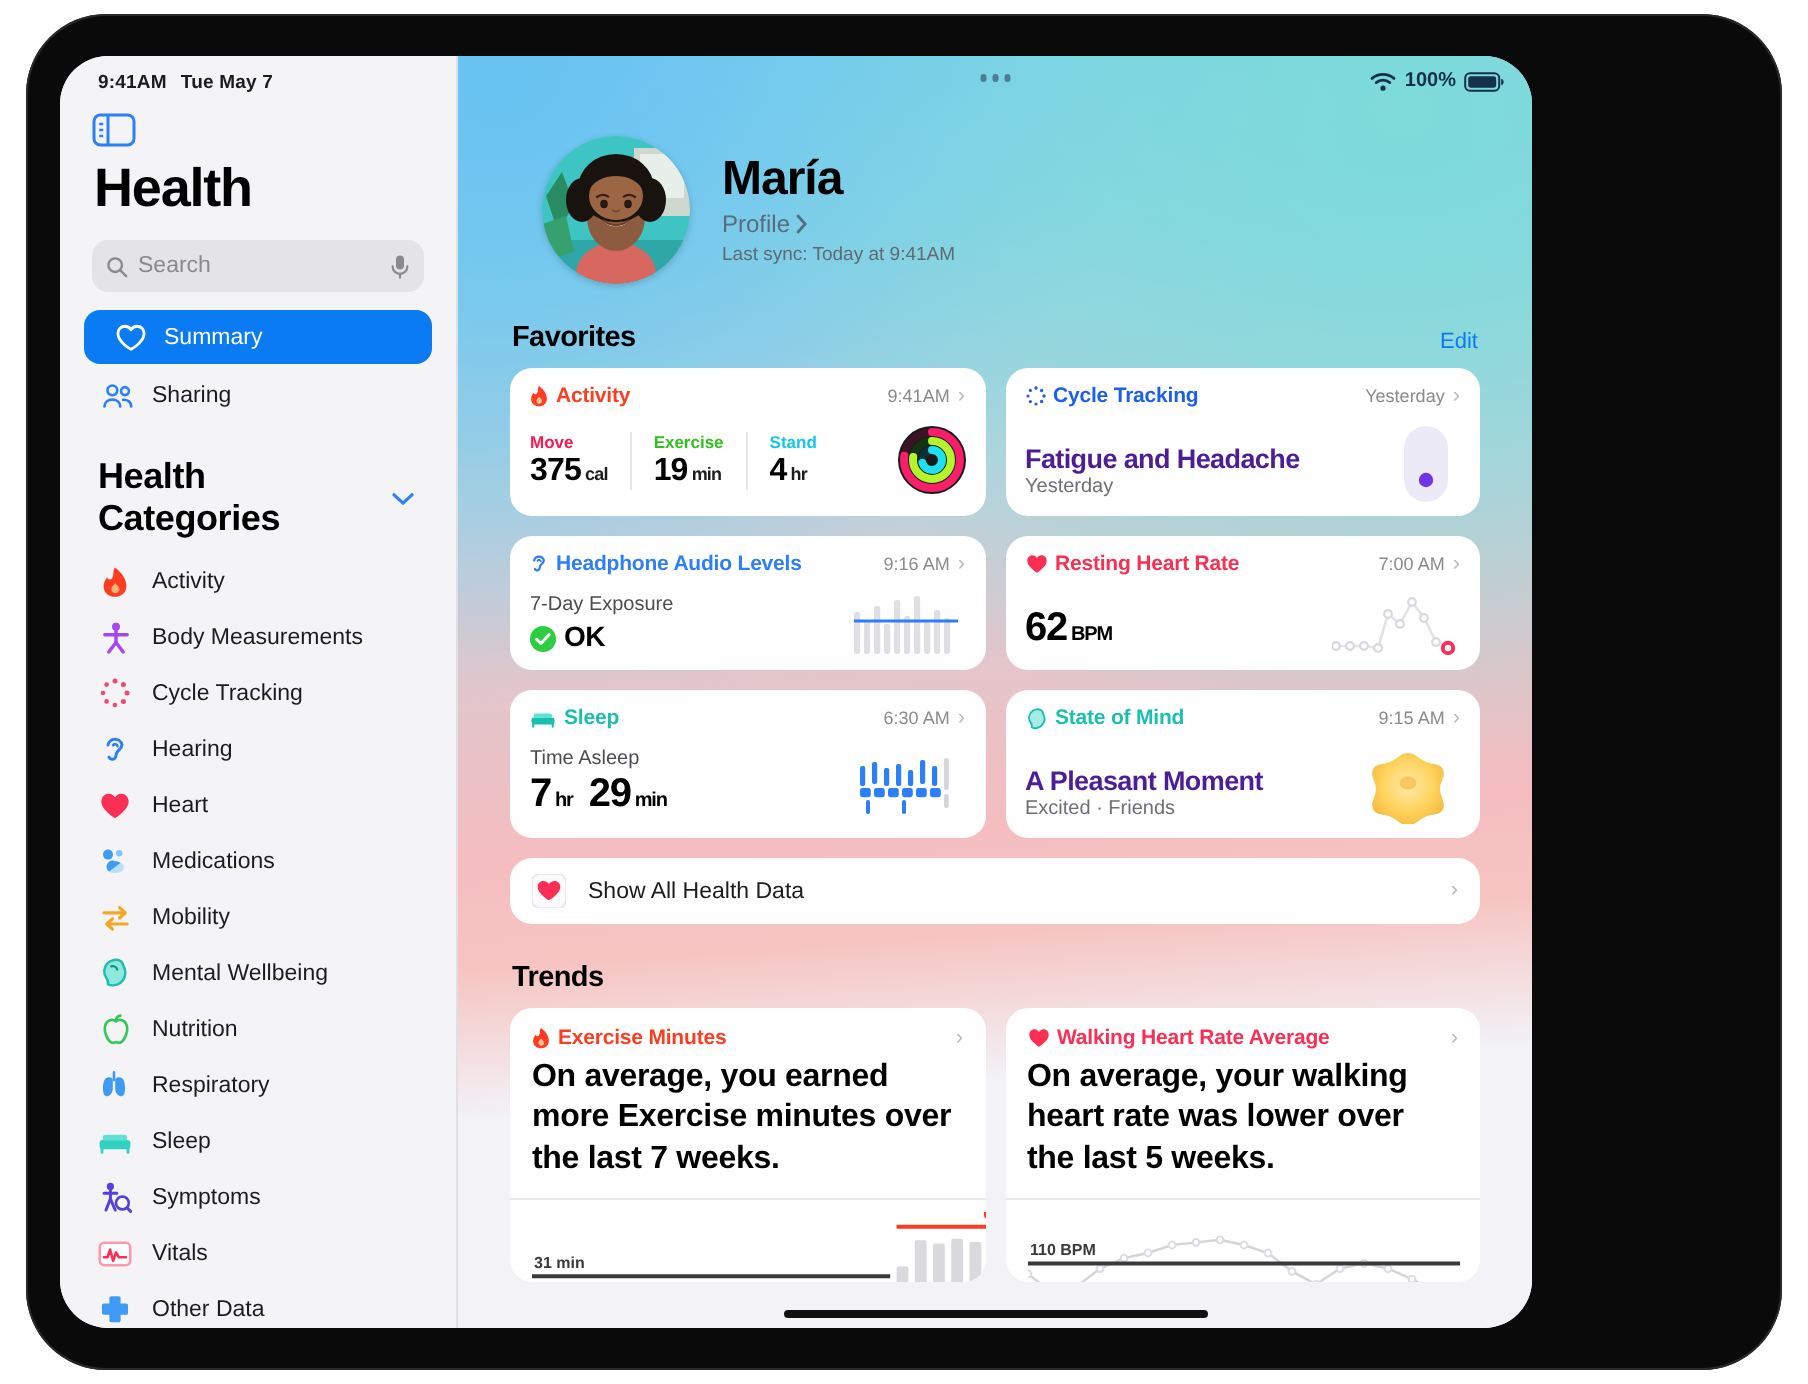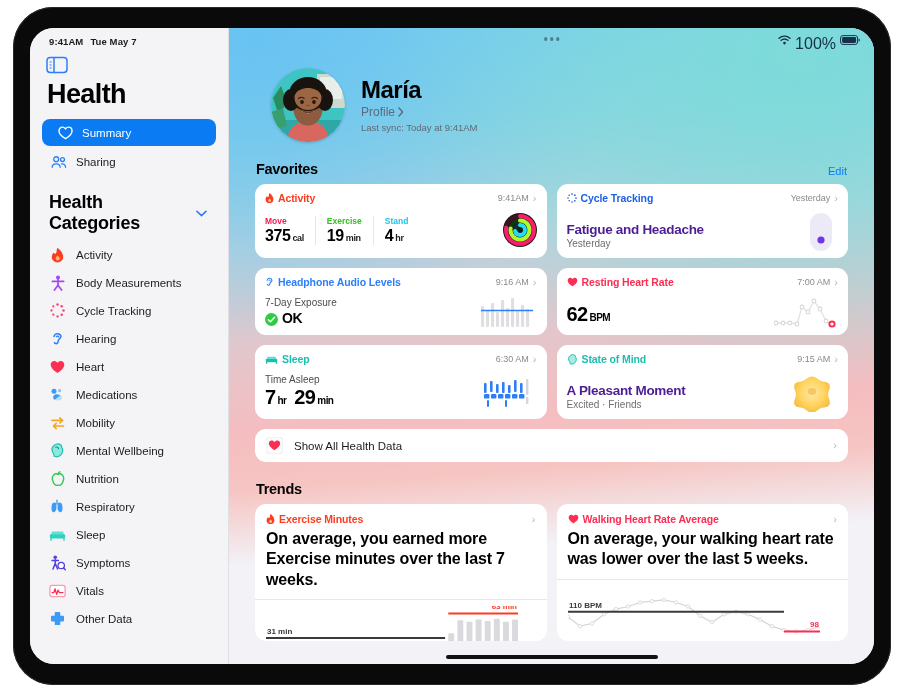--- a/index.html
+++ b/index.html
@@ -15,21 +15,21 @@
     position: absolute;
     left: 13px; top: 7px;
     width: 878px; height: 678px;
     background: #0a0a0a;
     border-radius: 40px;
     box-shadow: 0 0 0 1px #2a2a2a inset;
   }
   #device-screen {
     position: absolute;
     left: 17px; top: 21px;
-    width: 844px; height: 636px;
+    width: 736px; height: 636px;
     border-radius: 24px;
     overflow: hidden;
     background: #f2f2f7;
     display: flex;
   }
 
   
   #sidebar {
     width: 199px; height: 100%;
     background: #f4f4f6;
@@ -82,22 +82,22 @@
   
   #main {
     flex: 1; height: 100%; position: relative; overflow: hidden;
     background:
       radial-gradient(120% 95% at 88% 4%, #7ddbd9 0%, rgba(125,219,217,0) 55%),
       radial-gradient(110% 90% at 4% 2%, #69c3f2 0%, rgba(105,195,242,0) 52%),
       linear-gradient(176deg, #78cdef 0%, #8fd4e4 16%, #bcd3dd 33%, #e3c6cb 48%, #f5bdc0 60%, #f6c5c2 68%, #f2f2f7 79%, #f2f2f7 100%);
   }
   .status-right {
     position: absolute; right: 14px; top: 7px;
-    display: flex; align-items: flex-start; gap: 4px;
-    font-size: 16px; font-weight: 400; color: #15304a;
+    display: flex; align-items: flex-end; gap: 4px;
+    font-size: 10px; font-weight: 700; color: #15304a;
   }
   #multitask-dots {
     position: absolute; left: 50%; top: 9px; transform: translateX(-50%);
     display: flex; gap: 2.5px; cursor: pointer;
   }
   #multitask-dots i { width: 3.5px; height: 3.5px; border-radius: 50%; background: #4e7d93; display: block; }
 
   #scroll-area { position: absolute; inset: 0; padding: 0 26px; }
 
   
@@ -186,20 +186,36 @@
           <rect x="1" y="1.5" width="20" height="15" rx="3.2" fill="none" stroke="#2D7FF9" stroke-width="1.5"></rect>
           <line x1="8" y1="1.5" x2="8" y2="16.5" stroke="#2D7FF9" stroke-width="1.5"></line>
           <line x1="3.6" y1="6" x2="5.6" y2="6" stroke="#2D7FF9" stroke-width="1.2"></line>
           <line x1="3.6" y1="9" x2="5.6" y2="9" stroke="#2D7FF9" stroke-width="1.2"></line>
           <line x1="3.6" y1="12" x2="5.6" y2="12" stroke="#2D7FF9" stroke-width="1.2"></line>
         </svg>
       </div>
 
       <div id="sidebar-title">Health</div>
 
+      <div id="search-box">
+        <span>
+          <svg class="ico-svg" width="11" height="11" viewBox="0 0 12 12">
+            <circle cx="5" cy="5" r="3.7" fill="none" stroke="#8a8a8e" stroke-width="1.3"></circle>
+            <line x1="7.8" y1="7.8" x2="11" y2="11" stroke="#8a8a8e" stroke-width="1.3" stroke-linecap="round"></line>
+          </svg>
+        </span>
+        <span class="ph" title="Search">Search</span>
+        <span>
+          <svg class="ico-svg" width="10" height="13" viewBox="0 0 10 13">
+            <rect x="3" y="0.8" width="4" height="7" rx="2" fill="#8a8a8e"></rect>
+            <path d="M1.3 6.2a3.7 3.7 0 007.4 0" fill="none" stroke="#8a8a8e" stroke-width="1.1" stroke-linecap="round"></path>
+            <line x1="5" y1="9.9" x2="5" y2="12.2" stroke="#8a8a8e" stroke-width="1.1"></line>
+          </svg>
+        </span>
+      </div>
 
       <nav id="nav-top">
         <div class="nav-item active">
           <span>
             <svg class="ico-svg" width="15" height="14" viewBox="0 0 16 15">
               <path d="M8 13.6C8 13.6 1 9.7 1 5.1 1 2.8 2.7 1.2 4.7 1.2c1.4 0 2.6.8 3.3 1.9.7-1.1 1.9-1.9 3.3-1.9C13.3 1.2 15 2.8 15 5.1c0 4.6-7 8.5-7 8.5z" fill="none" stroke="#ffffff" stroke-width="1.5" stroke-linejoin="round"></path>
             </svg>
           </span>
           <span>Summary</span>
         </div>

